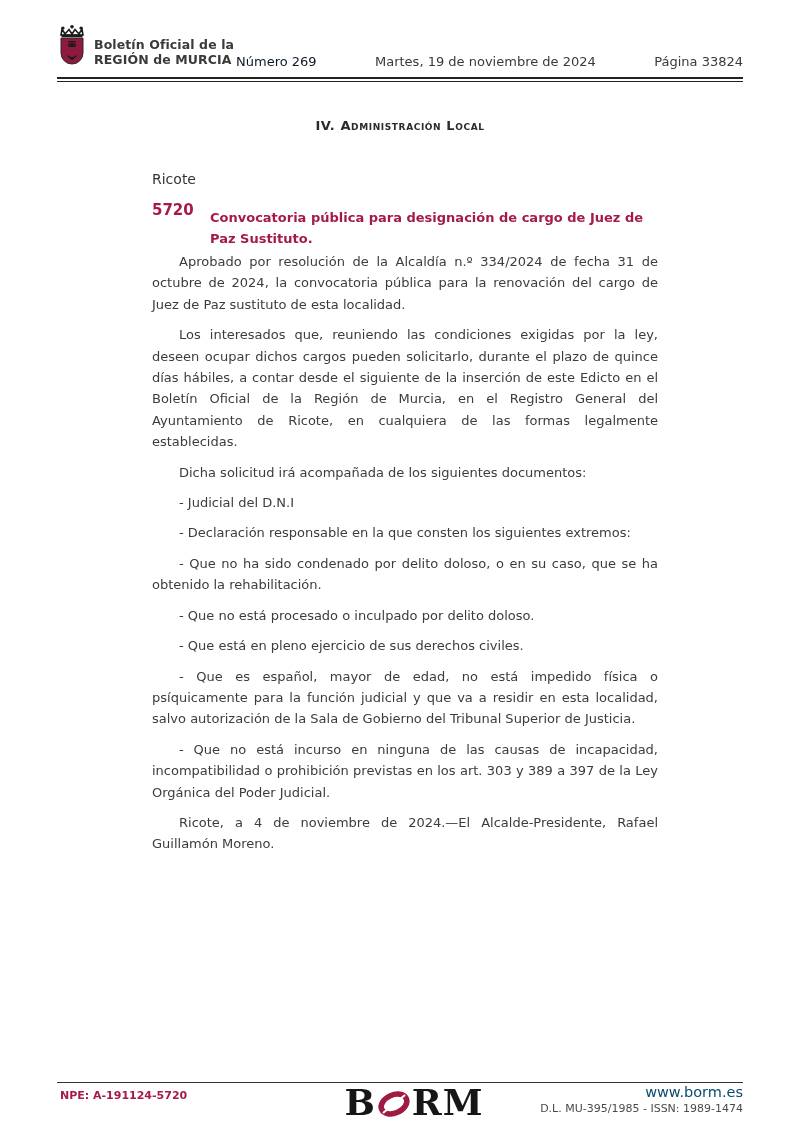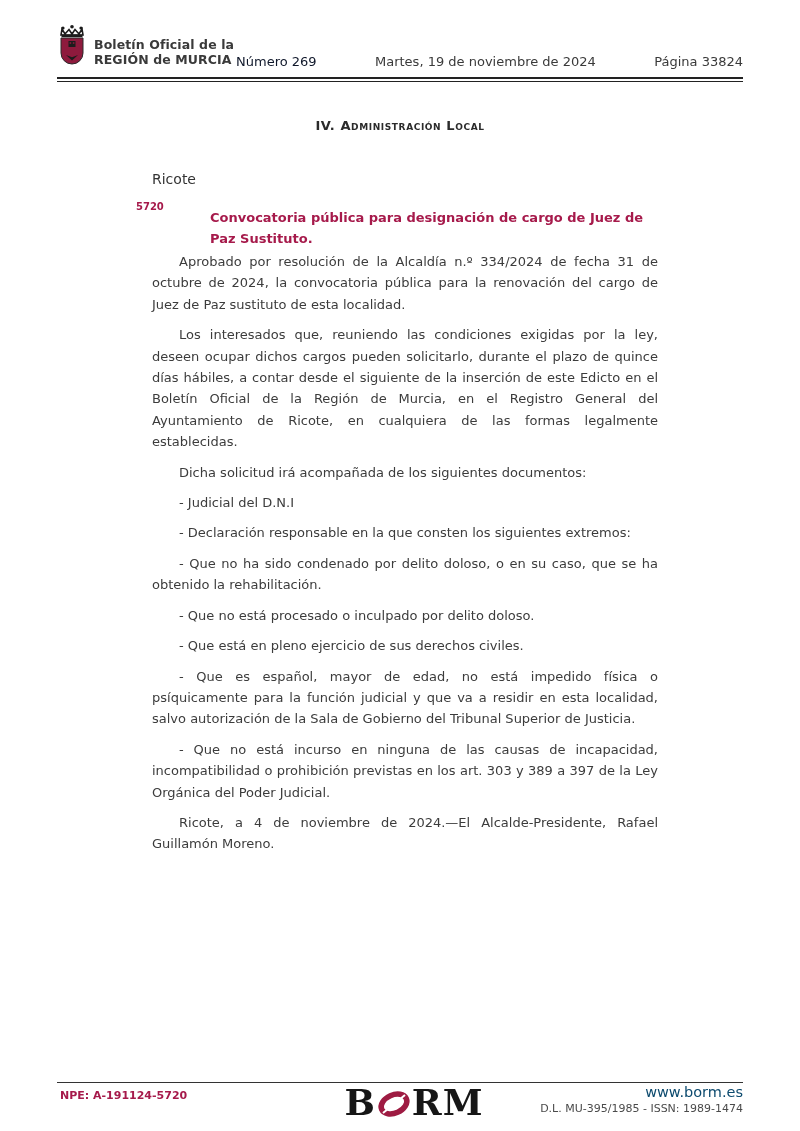--- a/index.html
+++ b/index.html
@@ -19,21 +19,21 @@
   .rule-thin{position:absolute;left:57px;right:57px;top:81px;height:1px;background:#222;}
   
   .section-title{
     position:absolute;left:57px;right:57px;top:118px;text-align:center;
     font-size:13px;font-weight:bold;color:#2b2b2b;
     font-variant:small-caps;letter-spacing:0.6px;
   }
   
   .municipality{position:absolute;left:152px;top:162px;font-size:14px;color:#333;margin-top:9px;}
   
-  .ann-number{position:absolute;left:136px;top:201px;font-size:10px;font-weight:bold;color:#a61a4b;}
+  .ann-number{position:absolute;left:152px;top:201px;font-size:15px;font-weight:bold;color:#a61a4b;}
   .ann-title{position:absolute;left:210px;top:207px;width:450px;font-size:13px;
              font-weight:bold;color:#a61a4b;line-height:21px;}
   
   .body-text{position:absolute;left:152px;top:251px;width:506px;
              font-size:13px;line-height:21.4px;text-align:justify;color:#3c3c3c;}
   .body-text p{margin:0 0 9px 0;text-indent:27px;}
   
   .foot-rule{position:absolute;left:57px;right:57px;top:1082px;height:1px;background:#333;}
   .foot-npe{position:absolute;left:60px;top:1089px;font-size:11px;font-weight:bold;color:#a61a4b;}
   .foot-logo{position:absolute;left:0;right:0;top:1082px;text-align:center;

